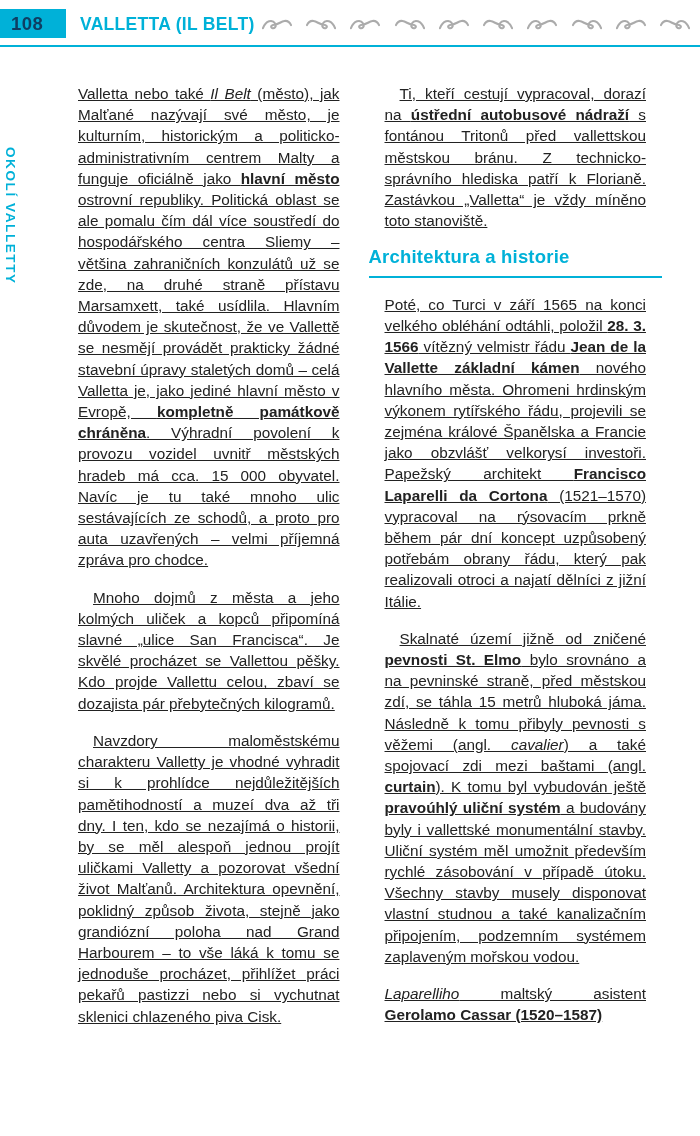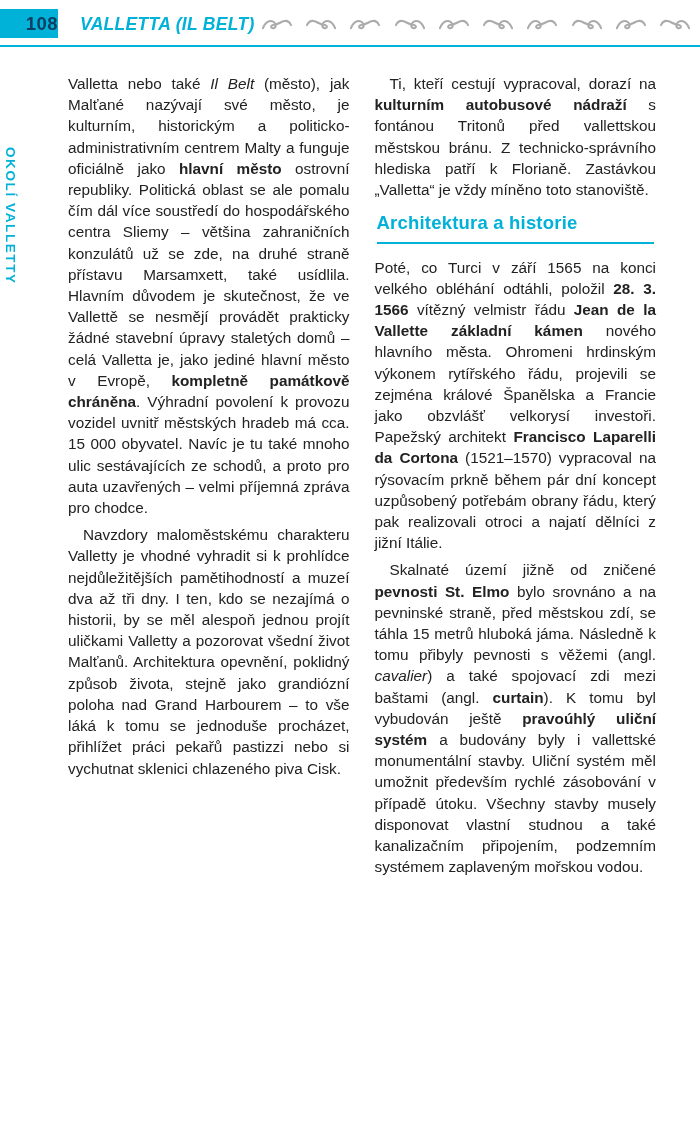--- a/index.html
+++ b/index.html
@@ -7,41 +7,41 @@
     --pagenum:#0e3e63;
     --ornament:#ababab;
     --body-text:#222222;
   }
   html,body{margin:0;padding:0;}
   body{
     width:700px;height:1136px;background:#ffffff;position:relative;overflow:hidden;
     font-family:"Liberation Sans","DejaVu Sans",sans-serif;color:var(--body-text);
   }
   .header{position:absolute;left:0;right:0;top:0;height:47px;}
-  .badge{position:absolute;left:0;top:9px;width:58px;height:29px;background:var(--accent);display:flex;align-items:center;justify-content:flex-end;}
+  .badge{position:absolute;left:0;top:9px;width:66px;height:29px;background:var(--accent);display:flex;align-items:center;}
   .badge span{color:var(--pagenum);font-weight:bold;font-size:18.5px;padding-left:11px;letter-spacing:.5px;}
-  .title{position:absolute;left:80px;top:14px;color:var(--accent);font-weight:bold;font-size:17.5px;letter-spacing:.3px;white-space:nowrap;font-style:italic;}
+  .title{position:absolute;left:80px;top:14px;color:var(--accent);font-weight:bold;font-size:17.5px;letter-spacing:.3px;white-space:nowrap;}
   .ornaments{position:absolute;left:262px;right:10px;top:11px;height:26px;display:flex;justify-content:space-between;align-items:center;}
   .wave{display:inline-flex;}
   .wave:nth-child(2n){transform:scaleX(-1);}
   .wave svg path{stroke:var(--ornament);}
   .header-rule{position:absolute;left:0;right:0;top:45px;height:2px;background:var(--accent);}
   .side-tab{
     position:absolute;left:3px;top:147px;writing-mode:vertical-rl;
     color:var(--accent);font-weight:bold;font-size:13.5px;letter-spacing:1.6px;white-space:nowrap;
   }
   .content{position:absolute;left:62px;right:38px;top:67px;display:grid;grid-template-columns:1fr 1fr;column-gap:13px;}
   .col{text-align:justify;font-size:15.3px;line-height:21.2px;hyphens:auto;-webkit-hyphens:auto;}
-  p.para{margin:6px;}
+  p.para{margin:16px;text-decoration:underline;}
   p.para.indent{text-indent:15px;}
   .b{font-weight:bold;}
   .i{font-style:italic;}
   h2.section{
     color:var(--accent);font-size:18.5px;line-height:1.1;font-weight:bold;
-    margin:13px 8px 13px;padding-bottom:8px;border-bottom:2px solid var(--accent);letter-spacing:.2px;
+    margin:13px 0 13px;padding-bottom:8px;border-bottom:2px solid var(--accent);letter-spacing:.2px;
   }
 </style>
 </head>
 <body>
 
 <div class="page">
 
   <header class="header">
     <div class="badge">
       <span>108</span>
@@ -100,23 +100,25 @@
         </span>
       </div>
     <div class="header-rule"></div>
   </header>
 
   <div class="side-tab">OKOLÍ VALLETTY</div>
 
   <main class="content">
     <div class="col" id="left-col">
         <p class="para"><span>Valletta nebo také </span><span class="i">Il Belt</span><span> (město), jak Malťané nazývají své město, je kulturním, historickým a politicko-administrativním centrem Malty a funguje oficiálně jako </span><span class="b">hlavní město</span><span> ostrovní republiky. Politická oblast se ale pomalu čím dál více soustředí do hospodářského centra Sliemy – většina zahraničních konzulátů už se zde, na druhé straně přístavu Marsamxett, také usídlila. Hlavním důvodem je skutečnost, že ve Vallettě se nesmějí provádět prakticky žádné stavební úpravy staletých domů – celá Valletta je, jako jediné hlavní město v Evropě, </span><span class="b">kompletně památkově chráněna</span><span>. Výhradní povolení k provozu vozidel uvnitř městských hradeb má cca. 15 000 obyvatel. Navíc je tu také mnoho ulic sestávajících ze schodů, a proto pro auta uzavřených – velmi příjemná zpráva pro chodce.</span></p>
+        <p class="para indent"><span>Mnoho dojmů z města a jeho kolmých uliček a kopců připomíná slavné „ulice San Francisca“. Je skvělé procházet se Vallettou pěšky. Kdo projde Vallettu celou, zbaví se dozajista pár přebytečných kilogramů.</span></p>
         <p class="para indent"><span>Navzdory maloměstskému charakteru Valletty je vhodné vyhradit si k prohlídce nejdůležitějších pamětihodností a muzeí dva až tři dny. I ten, kdo se nezajímá o historii, by se měl alespoň jednou projít uličkami Valletty a pozorovat všední život Malťanů. Architektura opevnění, poklidný způsob života, stejně jako grandiózní poloha nad Grand Harbourem – to vše láká k tomu se jednoduše procházet, přihlížet práci pekařů pastizzi nebo si vychutnat sklenici chlazeného piva Cisk.</span></p>
       </div>
     <div class="col" id="right-col">
-        <p class="para indent"><span>Ti, kteří cestují vypracoval, dorazí na </span><span class="b">kulturním autobusové nádraží</span><span> s fontánou Tritonů před vallettskou městskou bránu. Z technicko-správního hlediska patří k Florianě. Zastávkou „Valletta“ je vždy míněno toto stanoviště.</span></p>
+        <p class="para indent"><span>Ti, kteří cestují vypracoval, dorazí na </span><span class="b">ústřední autobusové nádraží</span><span> s fontánou Tritonů před vallettskou městskou bránu. Z technicko-správního hlediska patří k Florianě. Zastávkou „Valletta“ je vždy míněno toto stanoviště.</span></p>
         <h2 class="section">Architektura a historie</h2>
         <p class="para"><span>Poté, co Turci v září 1565 na konci velkého obléhání odtáhli, položil </span><span class="b">28. 3. 1566</span><span> vítězný velmistr řádu </span><span class="b">Jean de la Vallette základní kámen</span><span> nového hlavního města. Ohromeni hrdinským výkonem rytířského řádu, projevili se zejména králové Španělska a Francie jako obzvlášť velkorysí investoři. Papežský architekt </span><span class="b">Francisco Laparelli da Cortona</span><span> (1521–1570) vypracoval na rýsovacím prkně během pár dní koncept uzpůsobený potřebám obrany řádu, který pak realizovali otroci a najatí dělníci z jižní Itálie.</span></p>
         <p class="para indent"><span>Skalnaté území jižně od zničené </span><span class="b">pevnosti St. Elmo</span><span> bylo srovnáno a na pevninské straně, před městskou zdí, se táhla 15 metrů hluboká jáma. Následně k tomu přibyly pevnosti s věžemi (angl. </span><span class="i">cavalier</span><span>) a také spojovací zdi mezi baštami (angl. </span><span class="b">curtain</span><span>). K tomu byl vybudován ještě </span><span class="b">pravoúhlý uliční systém</span><span> a budovány byly i vallettské monumentální stavby. Uliční systém měl umožnit především rychlé zásobování v případě útoku. Všechny stavby musely disponovat vlastní studnou a také kanalizačním připojením, podzemním systémem zaplaveným mořskou vodou.</span></p>
+        <p class="para"><span class="i">Laparelliho</span><span> maltský asistent </span><span class="b">Gerolamo Cassar (1520–1587)</span></p>
       </div>
   </main>
 
 </div>
 
 </body></html>

